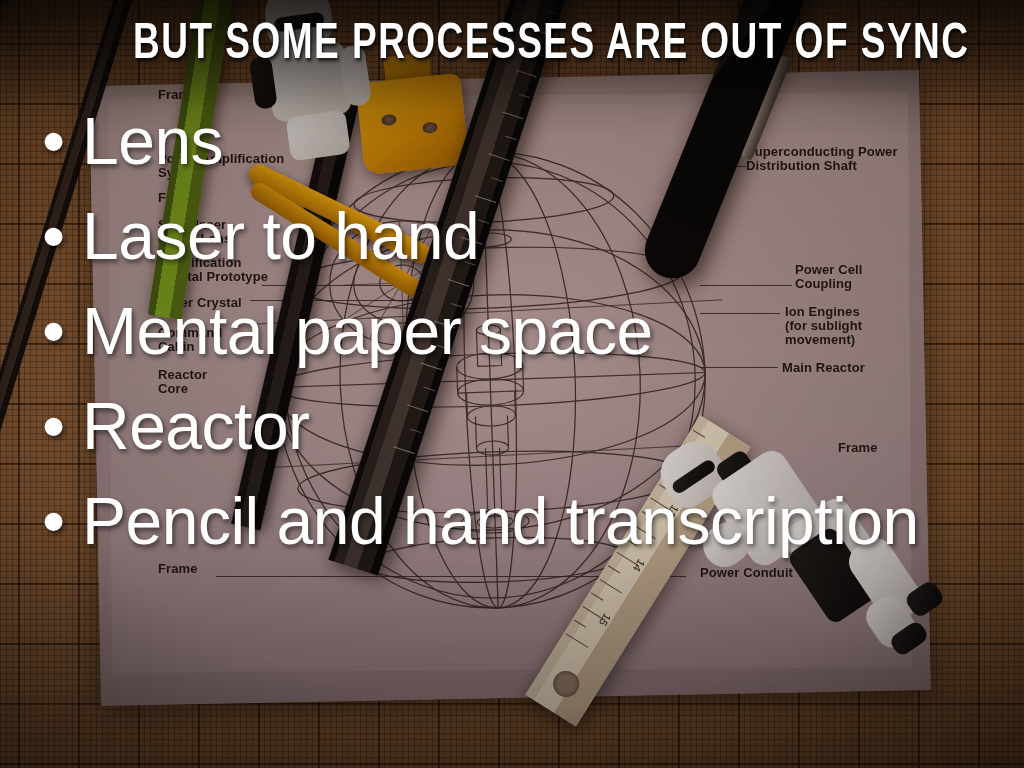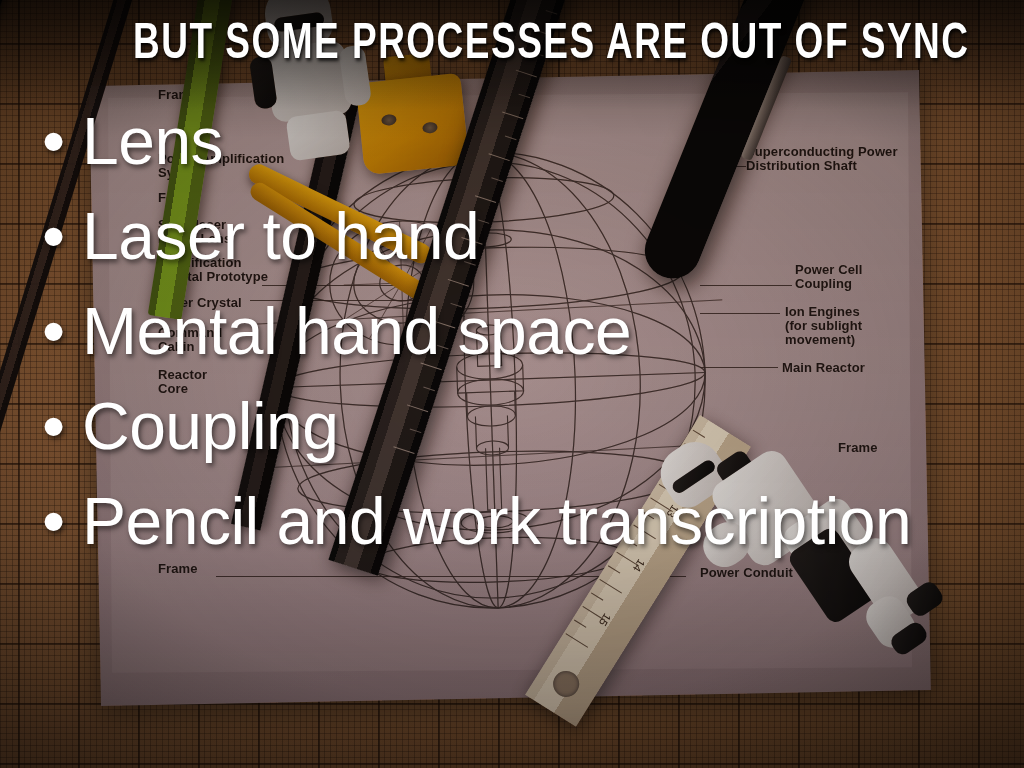--- a/index.html
+++ b/index.html
@@ -441,25 +441,25 @@
     <div class="bullet">
       <span class="dot">•</span>
       <span class="btext">Lens</span>
     </div>
     <div class="bullet">
       <span class="dot">•</span>
       <span class="btext">Laser to hand</span>
     </div>
     <div class="bullet">
       <span class="dot">•</span>
-      <span class="btext">Mental hand space</span>
+      <span class="btext">Mental paper space</span>
     </div>
     <div class="bullet">
       <span class="dot">•</span>
-      <span class="btext">Coupling</span>
+      <span class="btext">Reactor</span>
     </div>
     <div class="bullet">
       <span class="dot">•</span>
-      <span class="btext">Pencil and work transcription</span>
+      <span class="btext">Pencil and hand transcription</span>
     </div>
   </div>
 
 </div>
 
 </body></html>

